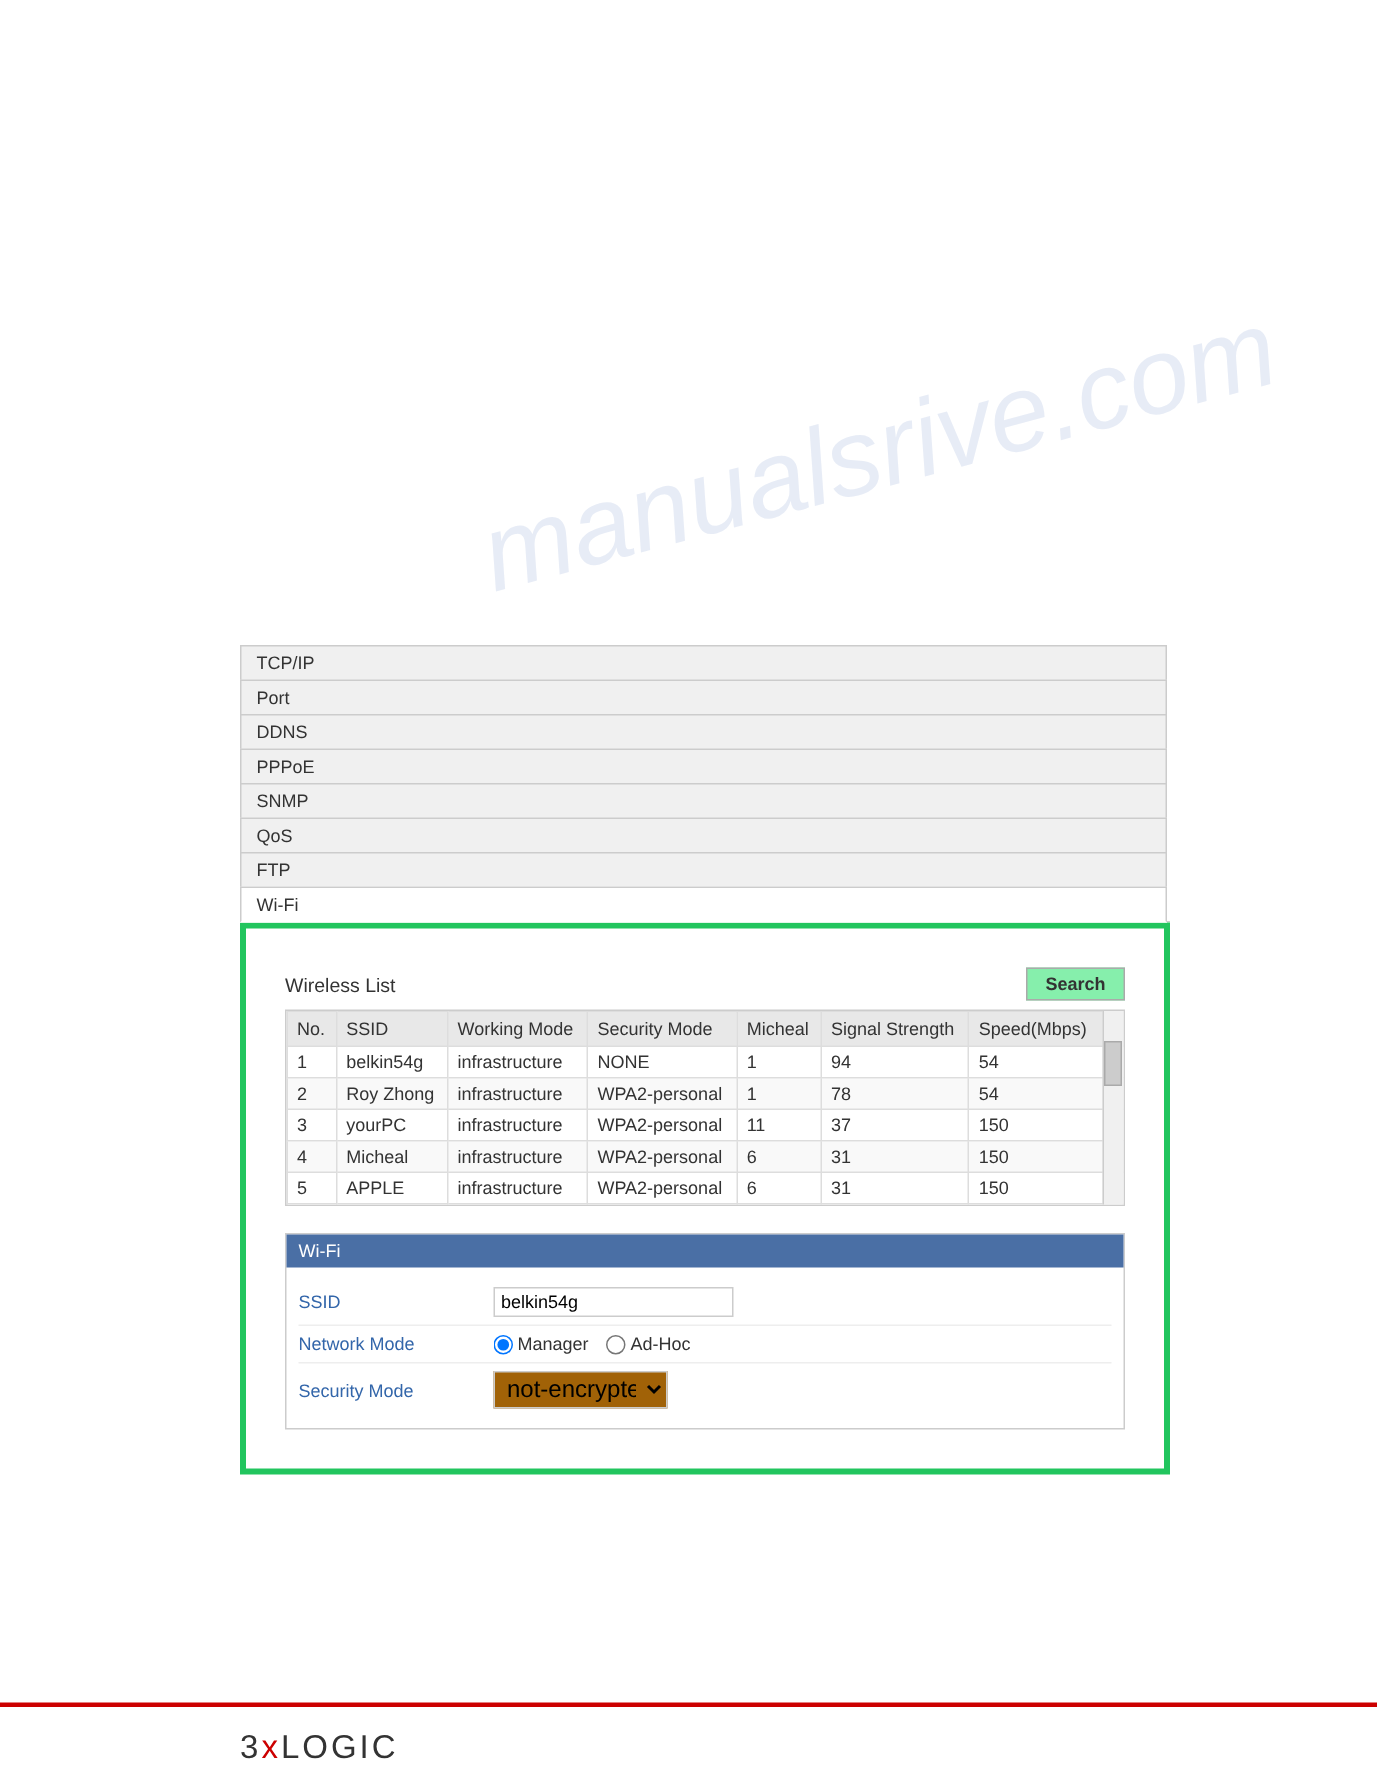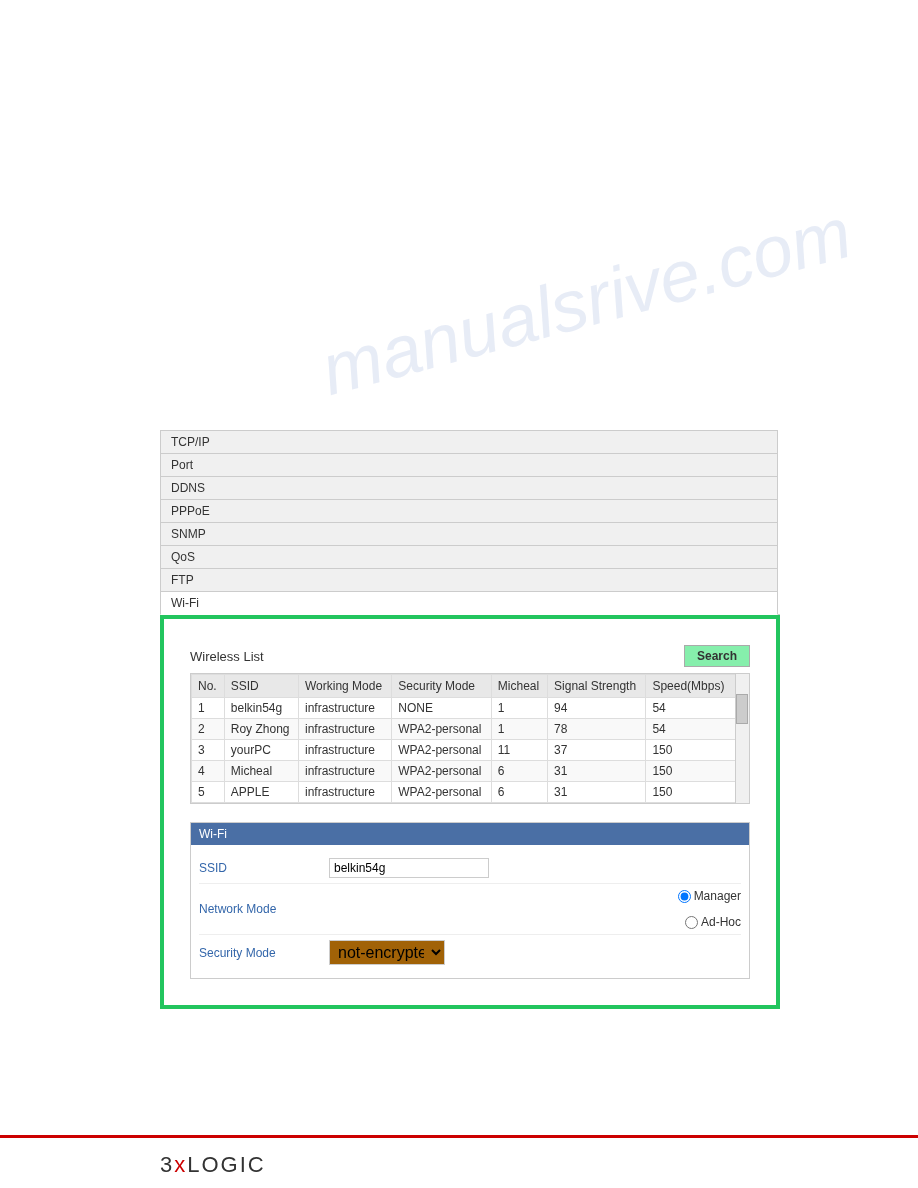--- a/index.html
+++ b/index.html
@@ -197,23 +197,22 @@
 
     .config-input {
       width: 160px;
       border: 1px solid #ccc;
       padding: 2px 4px;
       font-size: 12px;
     }
 
     .radio-group {
       display: flex;
-      align-items: flex-end;
+      align-items: center;
       gap: 12px;
-      flex-direction: column;
     }
 
     .radio-label {
       display: flex;
       align-items: center;
       gap: 3px;
       font-size: 12px;
       color: #333;
     }
 

